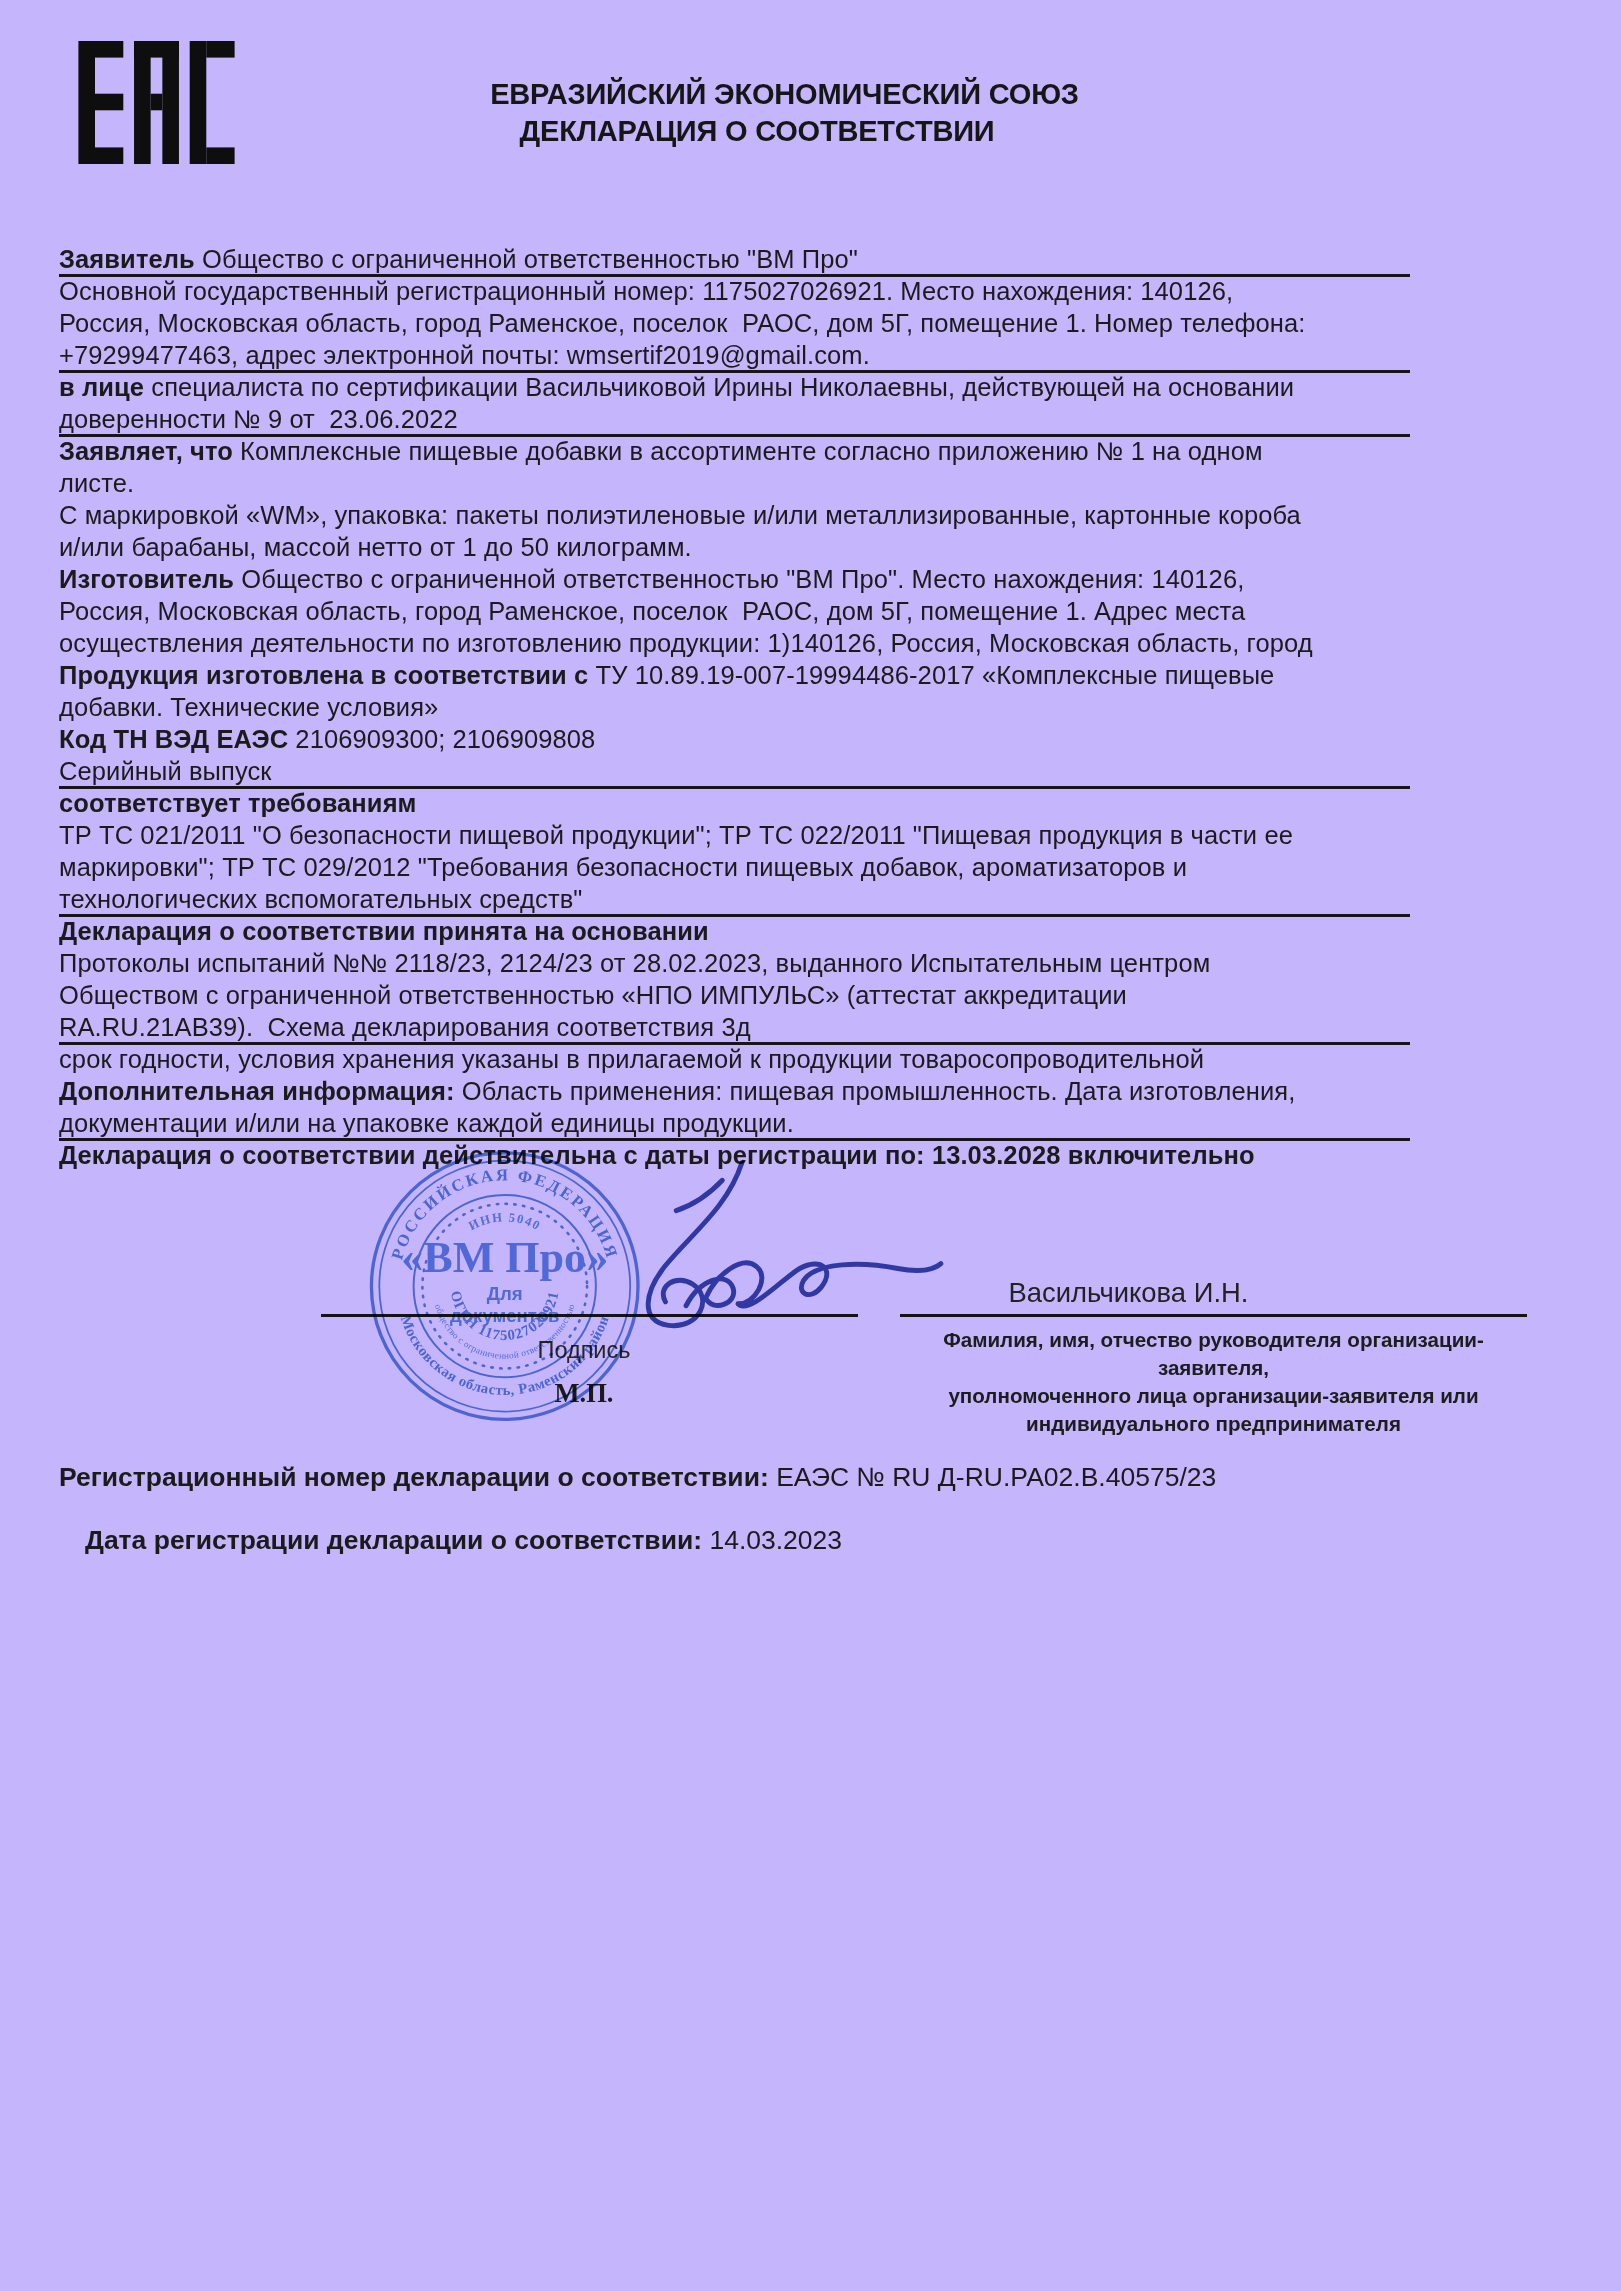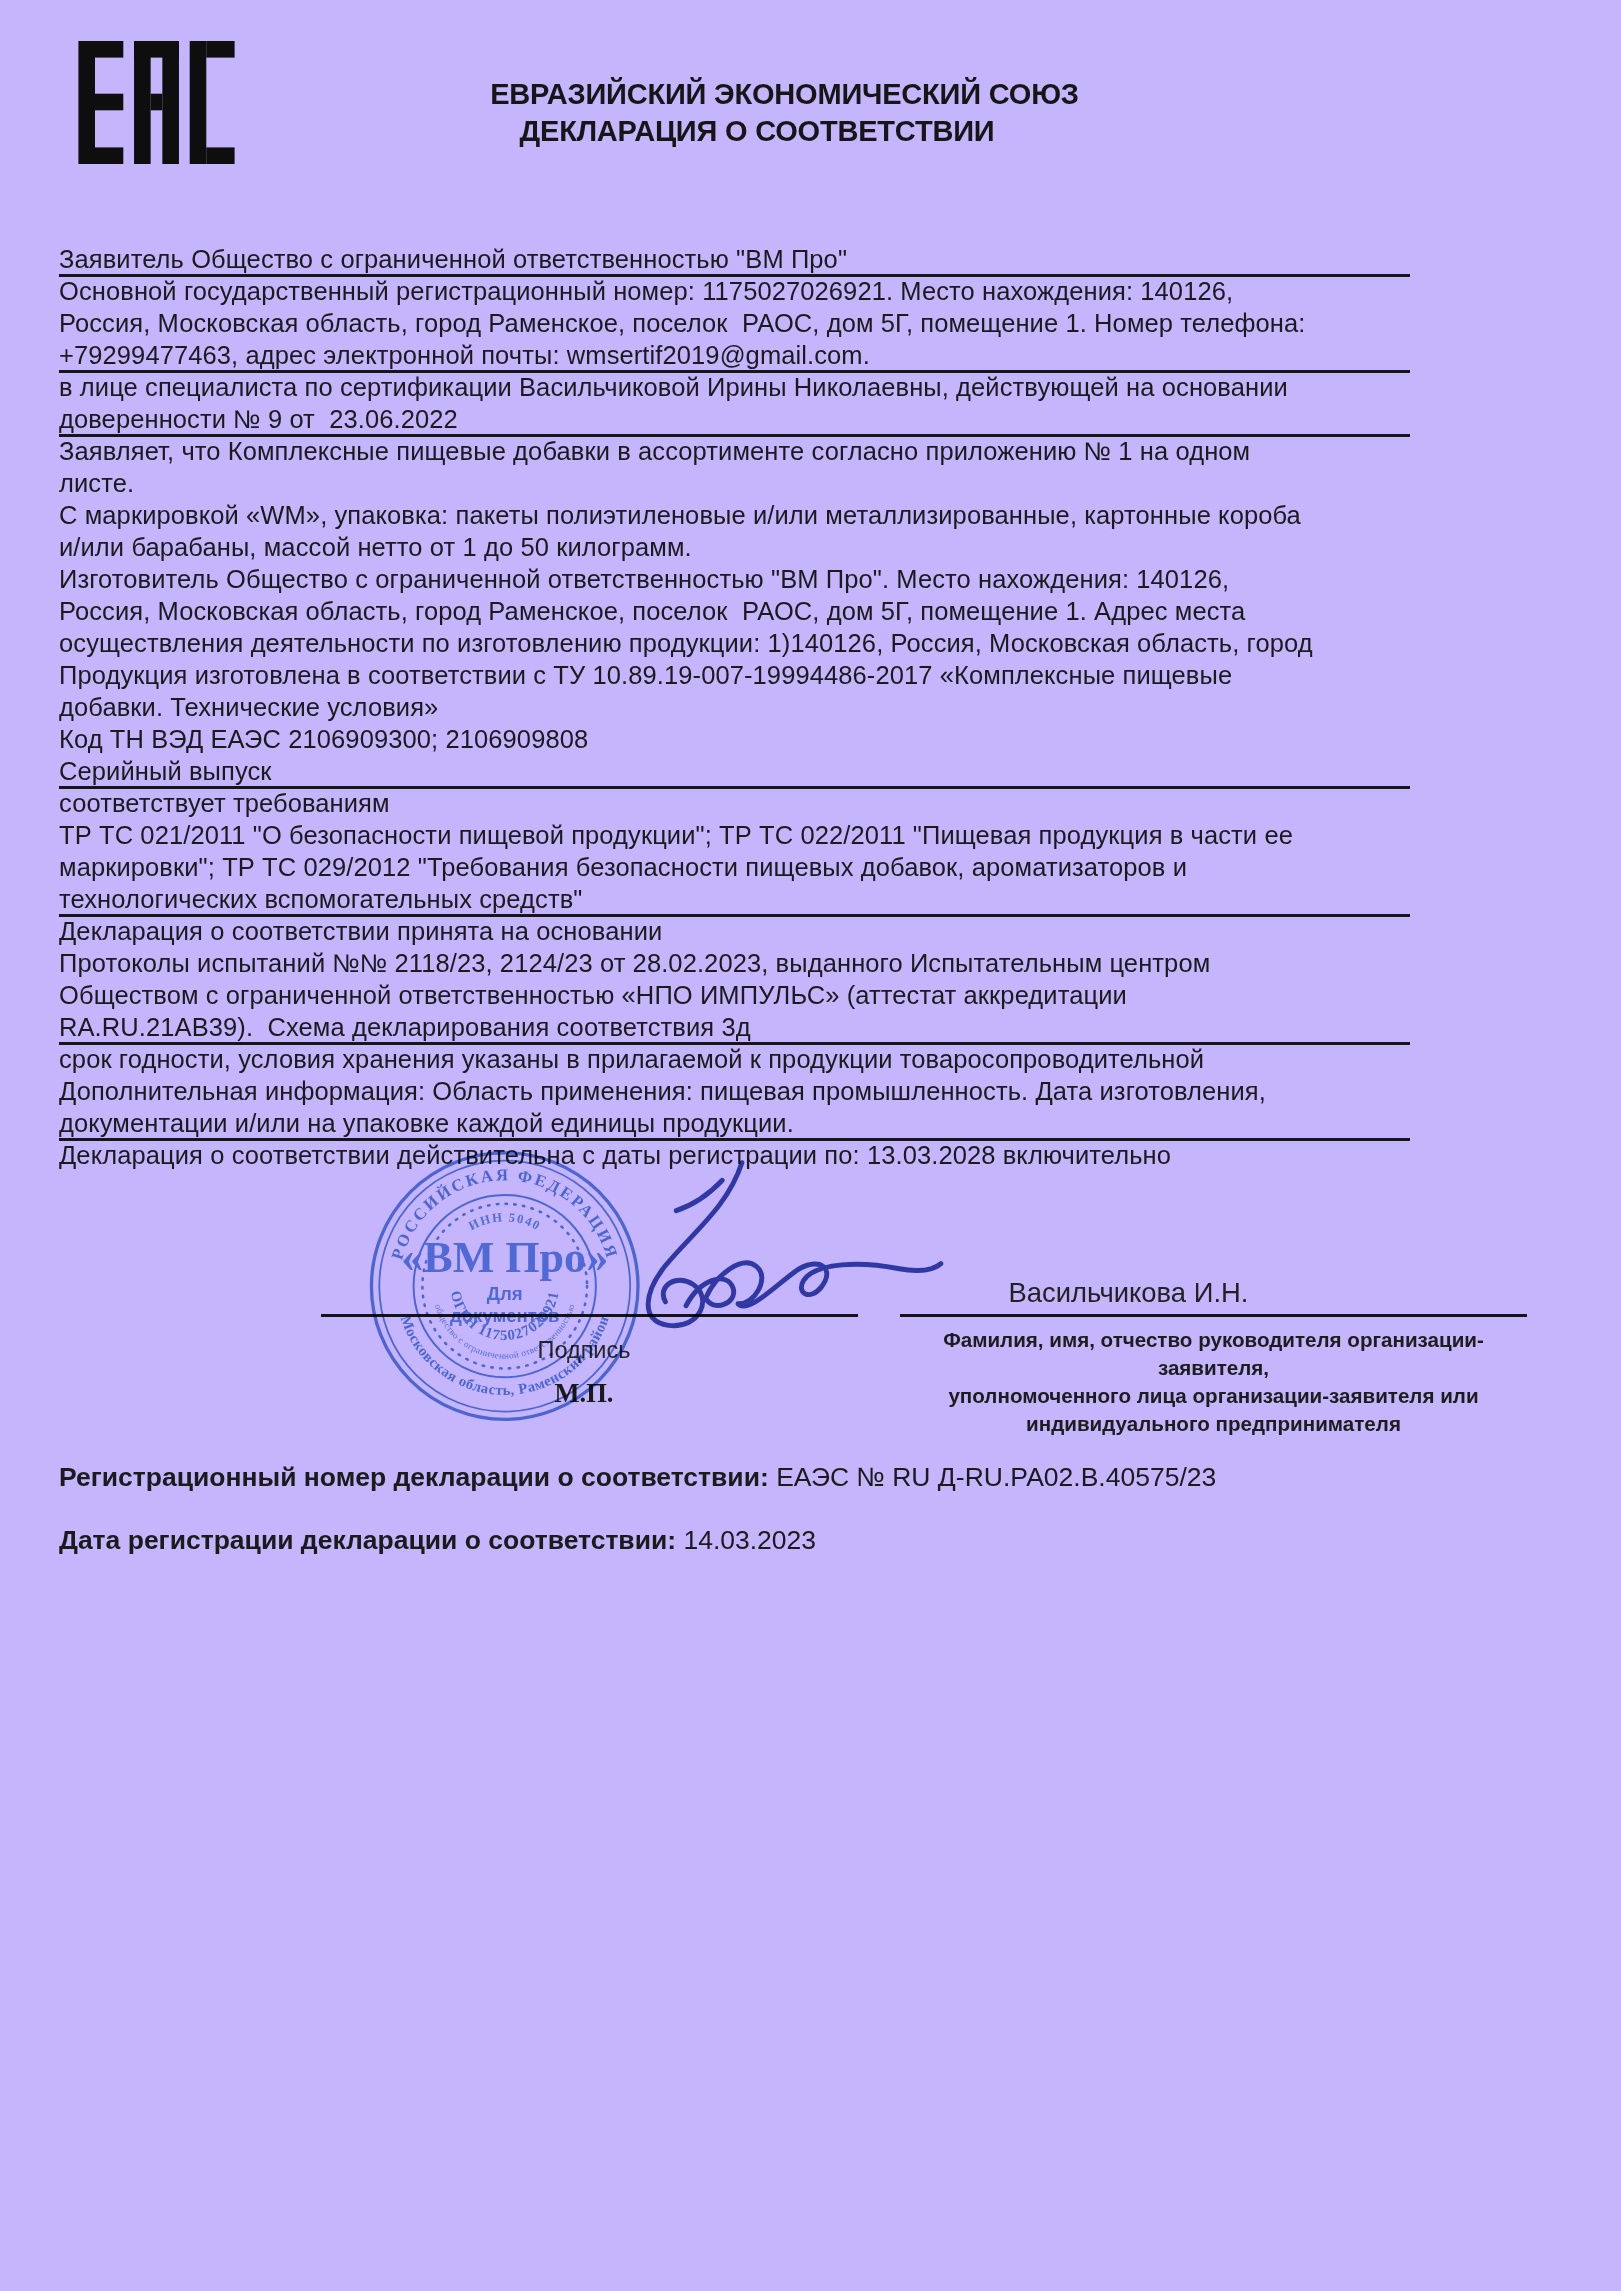--- a/index.html
+++ b/index.html
@@ -12,35 +12,35 @@
   .eac-logo{position:absolute;left:78px;top:41px;width:157px;height:123px;}
   
   .title{
     position:absolute;left:353px;top:76px;width:863px;text-align:center;
     font-weight:bold;font-size:29px;line-height:37px;color:#161616;letter-spacing:-0.2px;
   }
   .title .t2{padding-right:55px;}
   
   #doc-body{position:absolute;left:59px;top:245px;width:1351px;}
   .drow{position:relative;height:32px;font-size:25.5px;white-space:nowrap;letter-spacing:0.1px;}
-  .drow .b{font-weight:normal;}
+  .drow .b{font-weight:bold;}
   .ul::after{content:"";position:absolute;left:0;right:0;bottom:0;height:2.9px;background:#161616;}
   
   .sigline{position:absolute;height:2.9px;background:#141414;}
   .sigline.left{left:321px;top:1314px;width:537px;}
   .sigline.right{left:900px;top:1314px;width:627px;}
   .sig-name{position:absolute;left:900px;top:1277px;width:457px;text-align:center;font-size:27.4px;color:#222;}
   .sig-caption{position:absolute;left:900px;top:1326px;width:627px;text-align:center;font-weight:bold;font-size:20.6px;line-height:28px;color:#1d1d1d;}
   .podpis-label{position:absolute;left:486px;top:1337px;width:196px;text-align:center;font-size:23.5px;color:#262626;}
   .mp-label{position:absolute;left:486px;top:1378px;width:196px;text-align:center;font-family:"Liberation Serif",serif;font-weight:bold;font-size:26.5px;color:#1a1a1a;}
   
   .reg-row{position:absolute;left:59px;font-size:26.5px;white-space:nowrap;}
   .reg-row .b{font-weight:bold;}
   .reg-row.r1{top:1462px;}
-  .reg-row.r2{top:1525px;}
+  .reg-row.r2{top:1525px;margin-left:26px;}
   
   .ink-overlay{position:absolute;left:0;top:0;width:1621px;height:2292px;mix-blend-mode:multiply;pointer-events:none;}
 </style>
 </head>
 <body>
 
 <div class="page">
 
   <svg class="eac-logo" viewBox="0 0 160 126" aria-hidden="true">
     <g fill="#0e0e0e">

